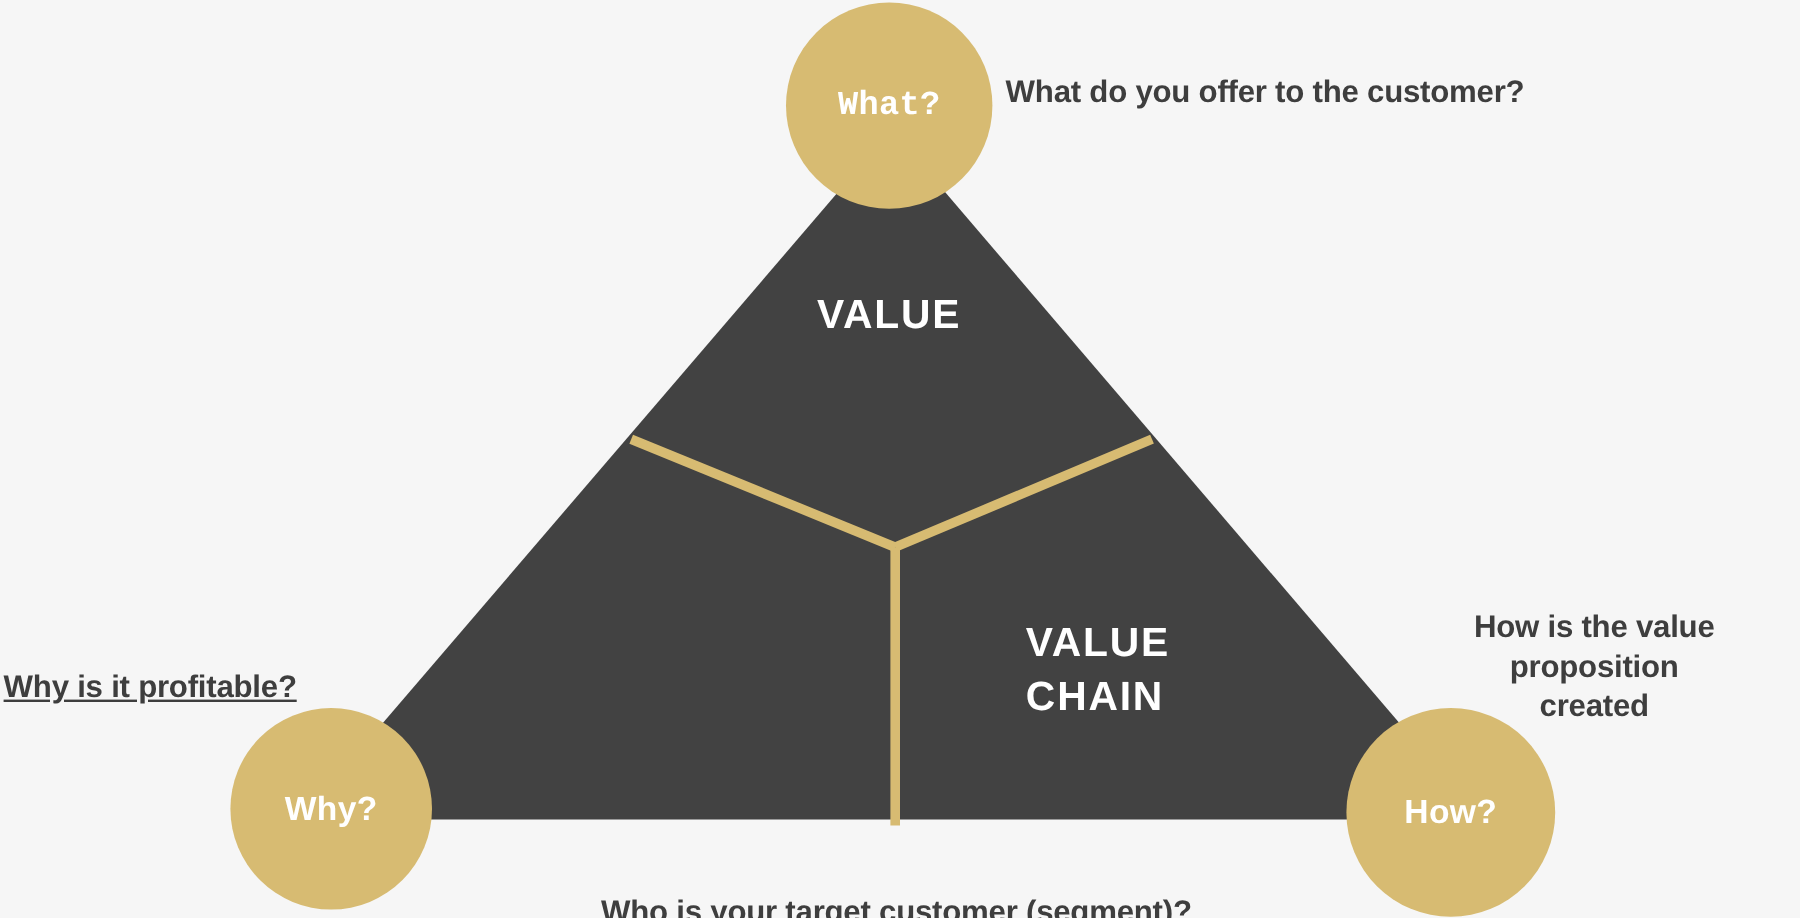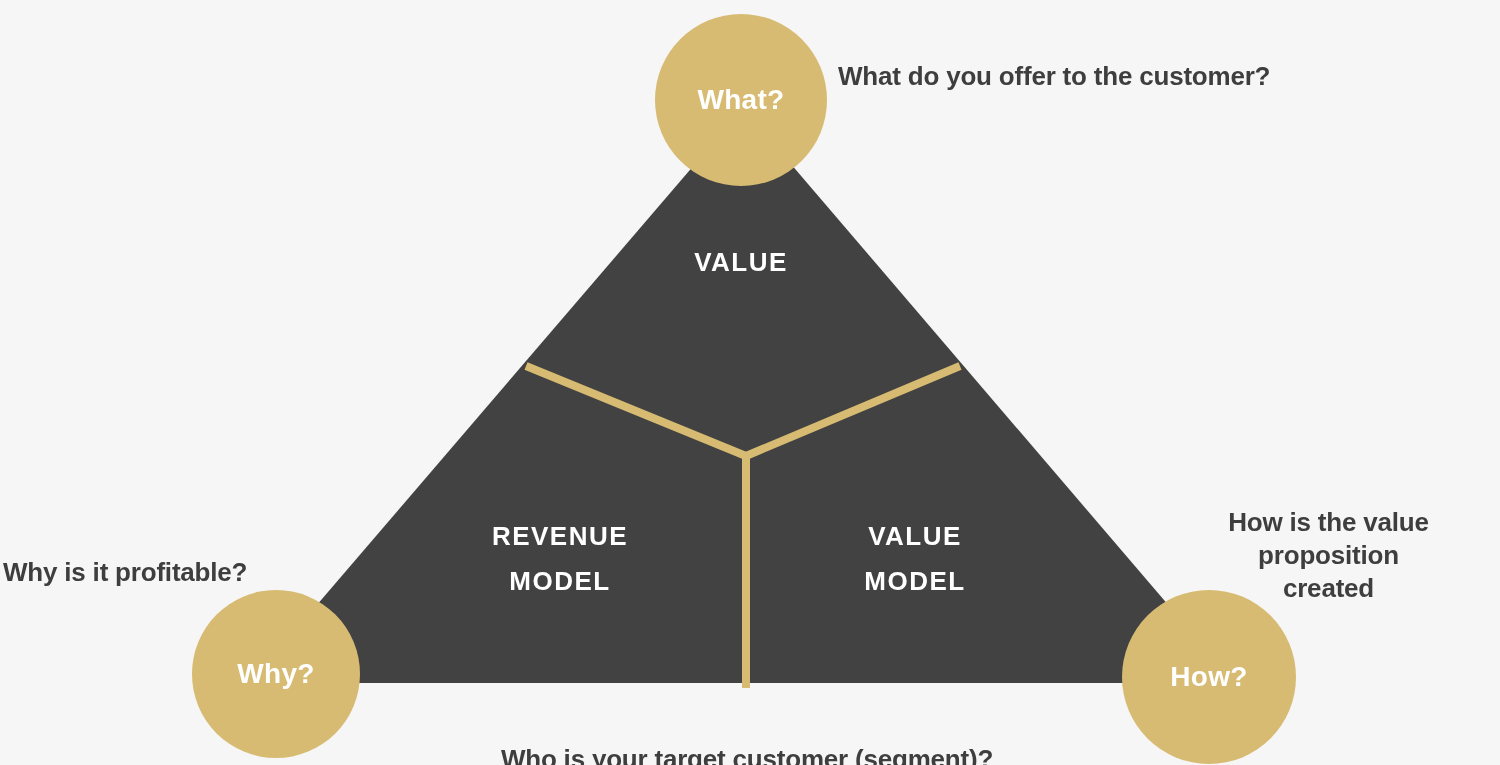--- a/index.html
+++ b/index.html
@@ -26,74 +26,70 @@
     position:absolute;
     background:var(--gold);
     border-radius:50%;
     display:flex;align-items:center;justify-content:center;
   }
   .circle-label{
     color:var(--light-text);
     font-size:28px;font-weight:700;
     letter-spacing:0.3px;
   }
-  .circle-what{left:655px;top:14px;width:172px;height:172px;}
+  .circle-what{left:655px;top:2px;width:172px;height:172px;font-family:Liberation Mono, monospace;}
   .circle-who{left:659px;top:370px;width:176px;height:176px;}
   .circle-why{left:192px;top:590px;width:168px;height:168px;}
   .circle-how{left:1122px;top:590px;width:174px;height:174px;}
 
   .section-label{
     position:absolute;
     transform:translateX(-50%);
-    text-align:center;
+    text-align:left;
     color:var(--light-text);
-    font-size:26px;font-weight:700;
+    font-size:34px;font-weight:700;
     letter-spacing:1.5px;
     line-height:45px;
     white-space:nowrap;
   }
   .sec-vp{left:741px;top:240px;}
   .sec-rm{left:560px;top:514px;}
   .sec-vc{left:915px;top:514px;}
 
   .annotation{
     position:absolute;
     color:var(--dark-text);
     font-size:26px;font-weight:700;
     letter-spacing:-0.2px;
     line-height:33px;
     white-space:nowrap;
   }
   .ann-what{left:838px;top:60px;text-align:center;}
-  .ann-why{left:3px;top:556px;}
+  .ann-why{left:3px;top:556px;text-decoration:underline;}
   .ann-how{left:1157px;top:506px;white-space:pre-line;text-align:center;}
   .ann-who{left:747px;top:743px;transform:translateX(-50%);}
 </style>
 </head>
 <body>
 
 <div class="stage">
 
   <svg class="diagram-svg" viewBox="0 0 1500 765">
     <polygon class="tri" points="743,108 250,683 1235,683"></polygon>
     <line class="divider" x1="746" y1="456" x2="526" y2="366"></line>
     <line class="divider" x1="746" y1="456" x2="960" y2="366"></line>
     <line class="divider" x1="746" y1="456" x2="746" y2="688"></line>
   </svg>
 
   <div class="section-label sec-vp">
     <div>VALUE</div>
   </div>
-  <div class="section-label sec-rm">
-    <div>REVENUE</div>
-    <div>MODEL</div>
-  </div>
   <div class="section-label sec-vc">
     <div>VALUE</div>
-    <div>MODEL</div>
+    <div>CHAIN</div>
   </div>
 
   <div class="circle circle-what">
     <span class="circle-label">What?</span>
   </div>
   <div class="circle circle-why">
     <span class="circle-label">Why?</span>
   </div>
   <div class="circle circle-how">
     <span class="circle-label">How?</span>

